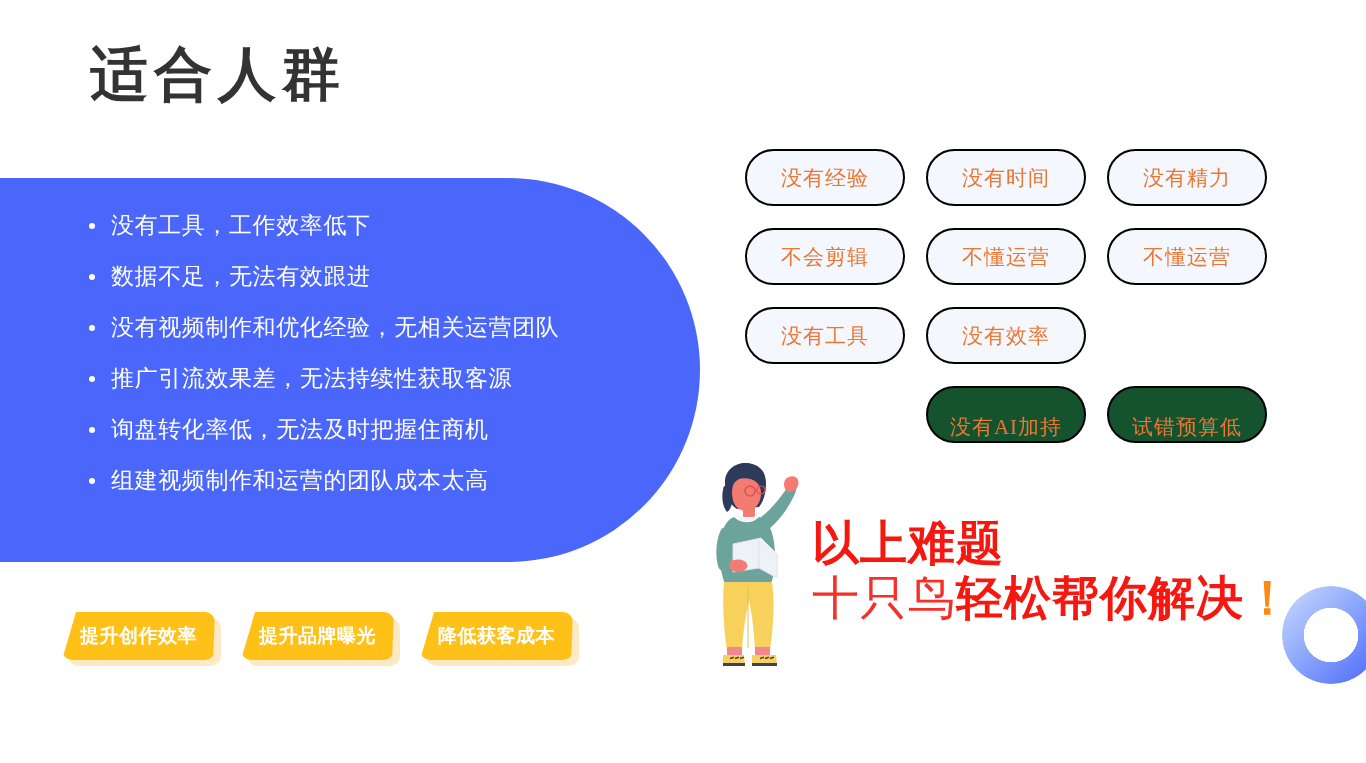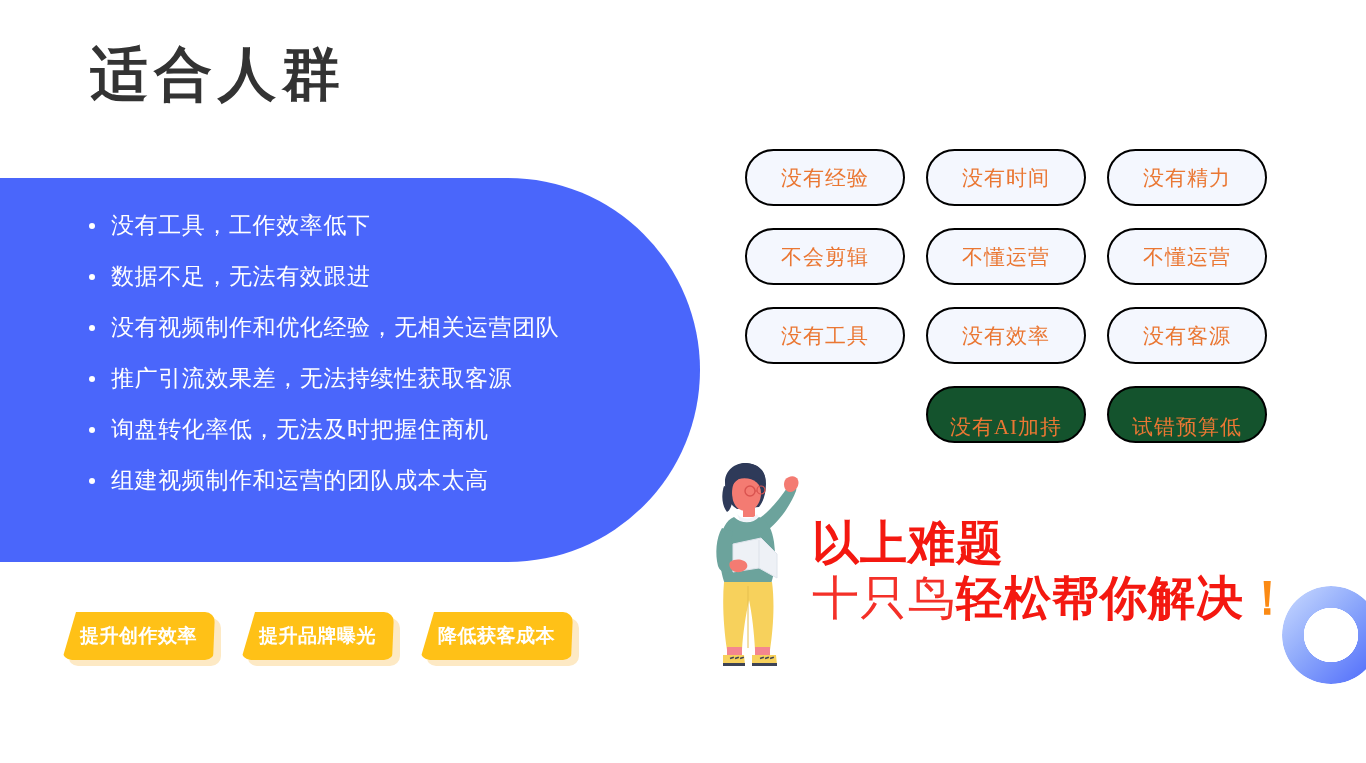--- a/index.html
+++ b/index.html
@@ -270,23 +270,20 @@
       <div class="painpoint-pill">
         <span>不懂运营</span>
       </div>
     </div>
     <div class="pill-row">
       <div class="painpoint-pill">
         <span>没有工具</span>
       </div>
       <div class="painpoint-pill">
         <span>没有效率</span>
-      </div>
-      <div class="painpoint-pill">
-        <span>没有客源</span>
       </div>
     </div>
     <div class="pill-row offset-row">
       <div class="painpoint-pill plain-bg">
         <span>没有AI加持</span>
       </div>
       <div class="painpoint-pill plain-bg">
         <span>试错预算低</span>
       </div>
     </div>

